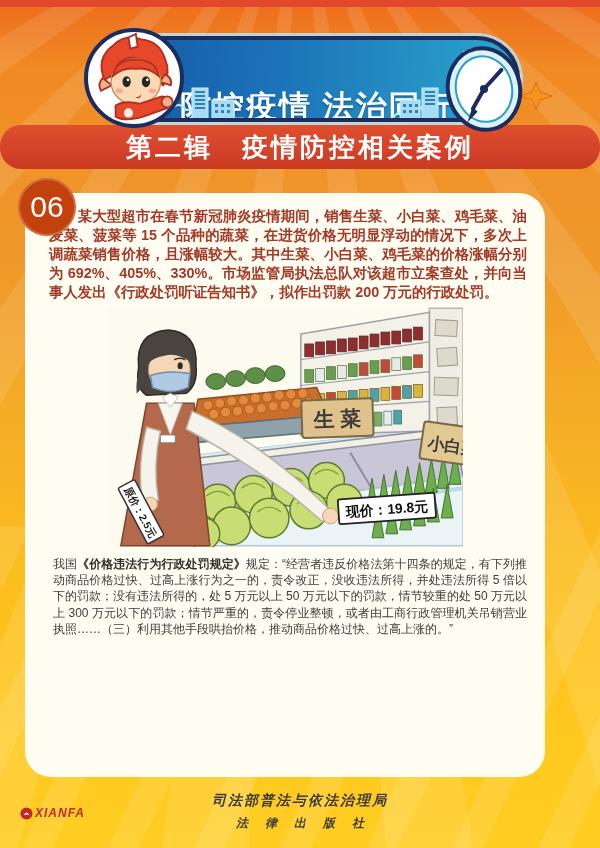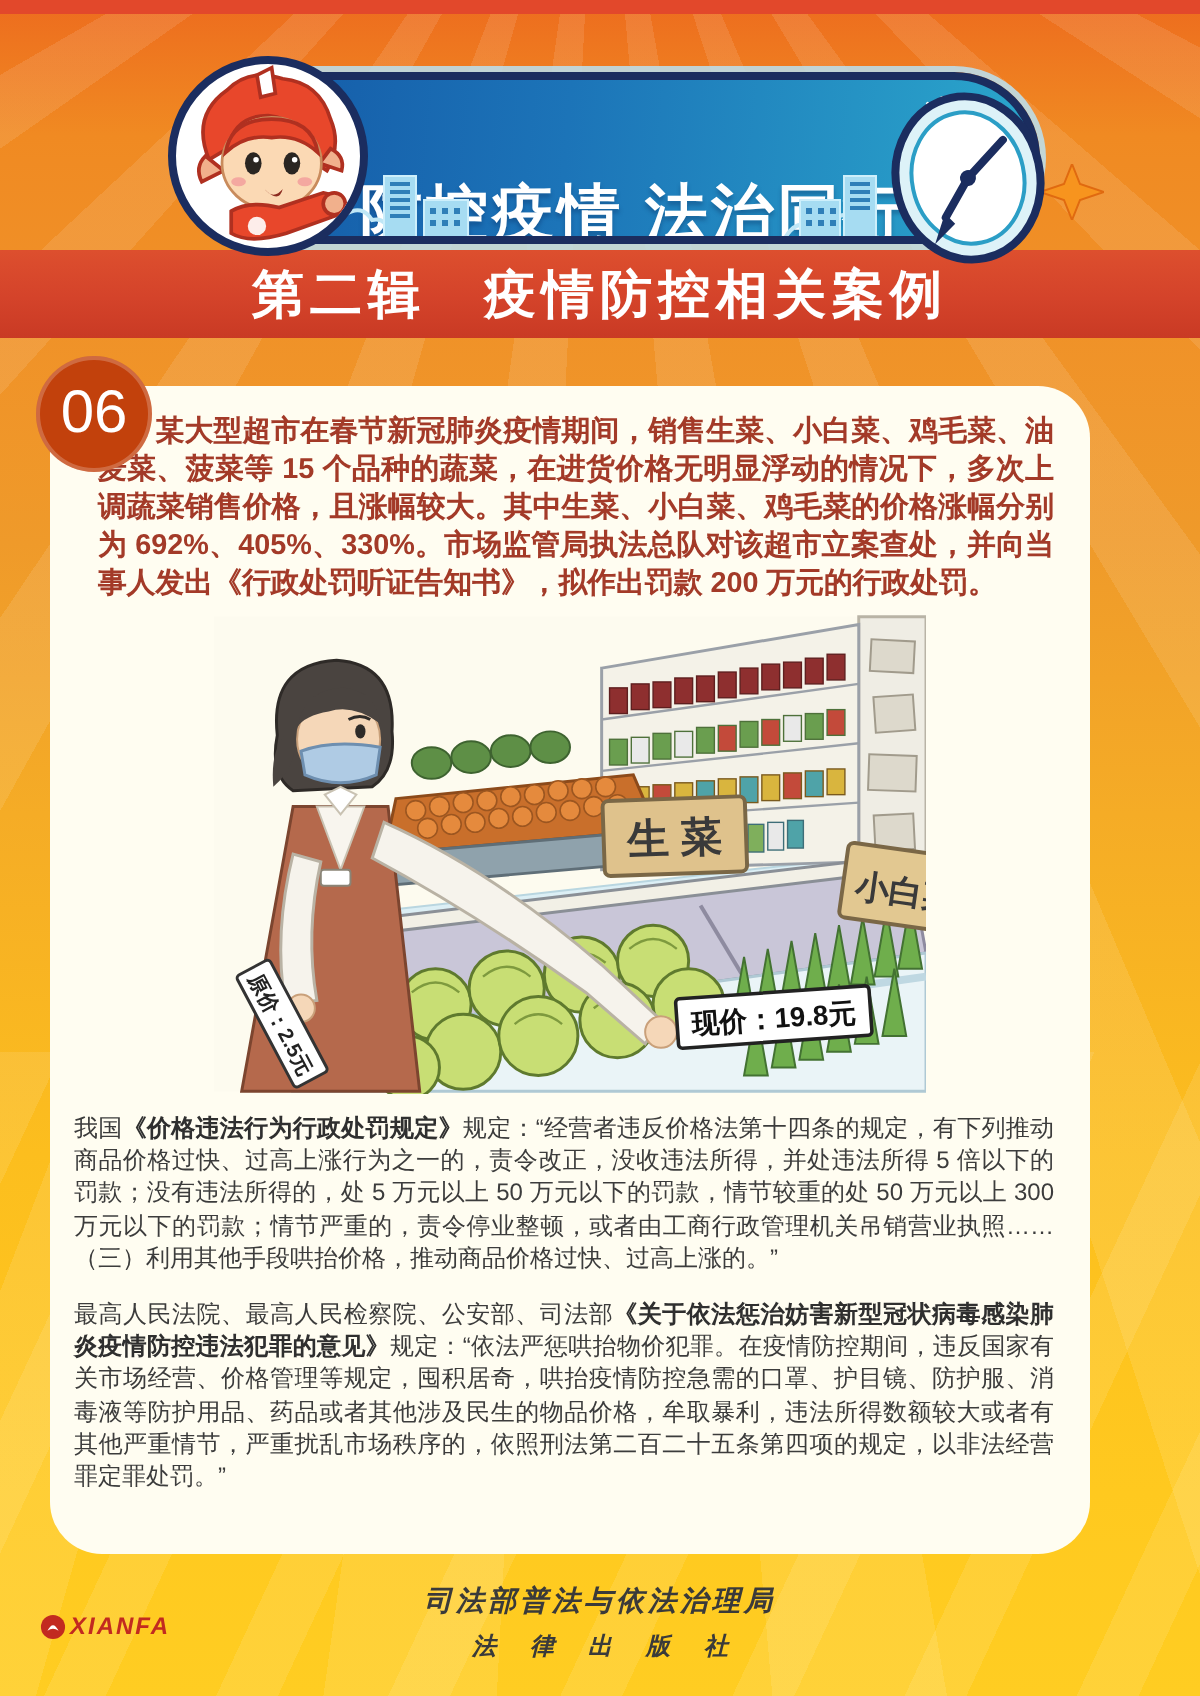--- a/index.html
+++ b/index.html
@@ -22,33 +22,33 @@
   .banner-decor{position:absolute;left:0;bottom:-2px;width:100%;height:34px;}
   .virus-icon{position:absolute;left:368px;top:8px;width:22px;height:22px;}
   .mascot-wrap{position:absolute;left:84px;top:28px;width:92px;height:92px;border-radius:50%;
        background:#FFFFFF;border:4px solid #1B2D5F;z-index:3;overflow:hidden;}
   .clock-wrap{position:absolute;left:443px;top:44px;width:82px;height:90px;z-index:3;}
   .star-wrap{position:absolute;left:520px;top:82px;width:32px;height:28px;z-index:1;}
 
   
   .section-bar{position:absolute;left:0;top:125px;width:600px;height:44px;
        background:linear-gradient(180deg,#DD4F2E 0%,#D4432A 55%,#C93A24 100%);
-       display:flex;align-items:center;justify-content:center;z-index:1;}
+       display:flex;align-items:center;justify-content:center;z-index:1;border-radius:21px;}
   .section-bar span{color:#fff;font-size:26px;font-weight:900;letter-spacing:3px;white-space:nowrap;}
 
   
   .card{position:absolute;left:25px;top:193px;width:520px;height:584px;background:#FFFDF1;
        border-radius:26px;z-index:2;overflow:hidden;}
   .badge{position:absolute;left:18px;top:178px;width:58px;height:58px;border-radius:50%;
        background:#c2410c;color:#fff;display:flex;align-items:center;justify-content:center;
        font-size:30px;font-weight:400;z-index:4;box-shadow:inset 0 0 0 2px rgba(255,255,255,0.22);}
   .case-text{margin:0;padding:14px 18px 0 24px;color:#A33A28;font-size:14.4px;line-height:19px;
        text-align:justify;text-indent:2em;font-weight:600;}
   .illu{display:block;margin:5px auto 0;}
-  .law{margin:0;padding:0 18px 0 12px;color:#3C3C3C;font-size:12px;line-height:16.2px;text-align:justify;}
+  .law{margin:0;padding:0 18px 0 28px;color:#3C3C3C;font-size:12px;line-height:16.2px;text-align:justify;}
   .law b{font-weight:900;color:#2F2F2F;}
   .law1{margin-top:9px;}
   .law2{margin-top:12px;}
 
   
   .footer{position:absolute;left:0;right:0;top:792px;text-align:center;z-index:2;color:#3A3A3A;font-style:italic;}
   .footer .l1{font-size:14px;font-weight:700;letter-spacing:2px;}
   .footer .l2{font-size:12px;font-weight:700;letter-spacing:17px;text-indent:17px;margin-top:5px;}
   .press-logo{position:absolute;left:20px;top:806px;display:flex;align-items:center;gap:2px;z-index:2;}
   .press-logo .mark{width:13px;height:13px;}
@@ -355,21 +355,20 @@
     </g>
 
     <g transform="rotate(-4 282 202)">
       <rect x="234" y="190" width="98" height="25" rx="2" fill="#FFFFFF" stroke="#222222" stroke-width="1.8"></rect>
       <text x="283" y="208" font-size="14" font-weight="bold" fill="#111111" text-anchor="middle">现价：19.8元</text>
     </g>
   </svg>
 
   <p class="law law1"><span>我国</span><b>《价格违法行为行政处罚规定》</b><span>规定：“经营者违反价格法第十四条的规定，有下列推动商品价格过快、过高上涨行为之一的，责令改正，没收违法所得，并处违法所得 5 倍以下的罚款；没有违法所得的，处 5 万元以上 50 万元以下的罚款，情节较重的处 50 万元以上 300 万元以下的罚款；情节严重的，责令停业整顿，或者由工商行政管理机关吊销营业执照……（三）利用其他手段哄抬价格，推动商品价格过快、过高上涨的。”</span></p>
 
-  <p class="law law2"><span>最高人民法院、最高人民检察院、公安部、司法部</span><b>《关于依法惩治妨害新型冠状病毒感染肺炎疫情防控违法犯罪的意见》</b><span>规定：“依法严惩哄抬物价犯罪。在疫情防控期间，违反国家有关市场经营、价格管理等规定，囤积居奇，哄抬疫情防控急需的口罩、护目镜、防护服、消毒液等防护用品、药品或者其他涉及民生的物品价格，牟取暴利，违法所得数额较大或者有其他严重情节，严重扰乱市场秩序的，依照刑法第二百二十五条第四项的规定，以非法经营罪定罪处罚。”</span></p>
 </div>
 
 <div class="footer">
   <div class="l1">司法部普法与依法治理局</div>
   <div class="l2">法律出版社</div>
 </div>
 
 <div class="press-logo">
   <svg class="mark" viewBox="0 0 14 14">
     <circle cx="7" cy="7" r="6.5" fill="#C22A20"></circle>

